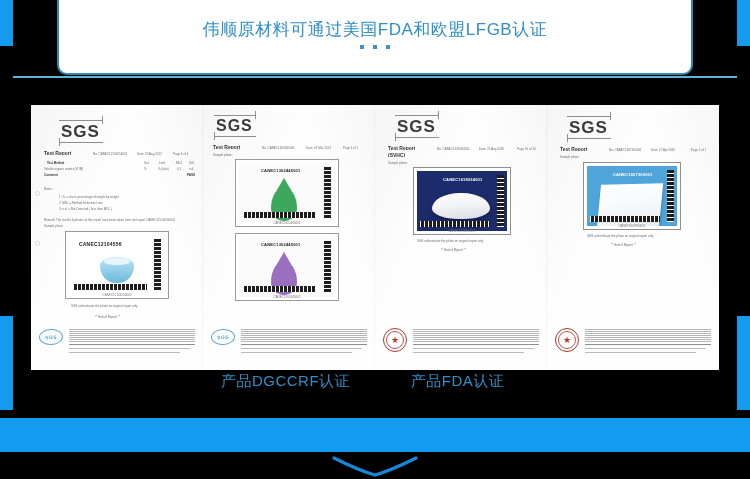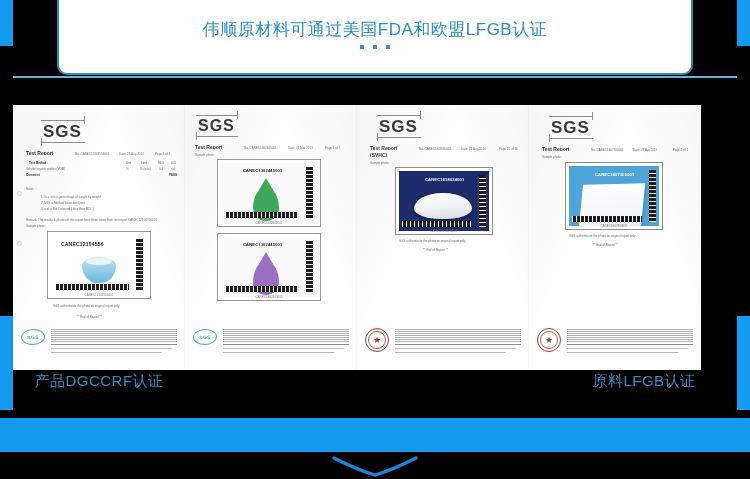--- a/index.html
+++ b/index.html
@@ -33,21 +33,21 @@
   .dots i{ display:block; width:4px; height:4px; background:#3C93C8; }
 
   .hr-blue{
     position:absolute; left:13px; right:13px; top:76px; height:2px;
     background:#5FB4D8;
   }
 
   
   .certs{
     position:absolute; left:13px; top:105px; width:724px; height:265px;
-    display:flex; justify-content:flex-start;
+    display:flex; justify-content:center;
   }
   .cert{
     position:relative; width:172px; height:265px;
     background:#fdfdfd;
     box-shadow:0 0 2px rgba(0,0,0,.10);
     overflow:hidden;
   }
   .paper{
     position:absolute; inset:0; background:#fefefe;
     background-image:
@@ -155,21 +155,21 @@
     display:flex; align-items:center; justify-content:center;
   }
   .seal-star .star{ color:#b2372c; font-size:9px; line-height:1; }
   .seal-star .ring{
     position:absolute; inset:2px; border:1px solid #b8594d; border-radius:50%;
   }
 
   
   .captions{
     position:absolute; left:13px; top:372px; width:717px;
-    display:flex; justify-content:space-between;
+    display:flex; justify-content:center;
   }
   .caption{
     width:172px; text-align:center; font-size:15px; color:#2E8FC6;
     letter-spacing:.5px; white-space:nowrap;
   }
 
   
   .bottom-bar{
     position:absolute; left:0; right:0; top:418px; height:34px; background:#139BF0;
   }
@@ -393,21 +393,21 @@
           <div class="tline" style="left:0; top:4px; width:96%"></div>
           <div class="tline" style="left:0; top:8px; width:88%"></div>
         </div>
       </div>
     </div>
 
   </div>
 
   <div class="captions">
     <div class="caption">产品DGCCRF认证</div>
-    <div class="caption">原料LFGB认证</div>
+    <div class="caption">产品FDA认证</div>
   </div>
 
   <div class="bottom-bar"></div>
   <div class="chev">
     <svg width="86" height="22" viewBox="0 0 86 22" xmlns="http://www.w3.org/2000/svg">
       <path d="M2 2 C 18 10, 32 16, 43 19 C 54 16, 68 10, 84 2" fill="none" stroke="#1787D8" stroke-width="3.2" stroke-linecap="round"></path>
     </svg>
   </div>
 
 </div>

